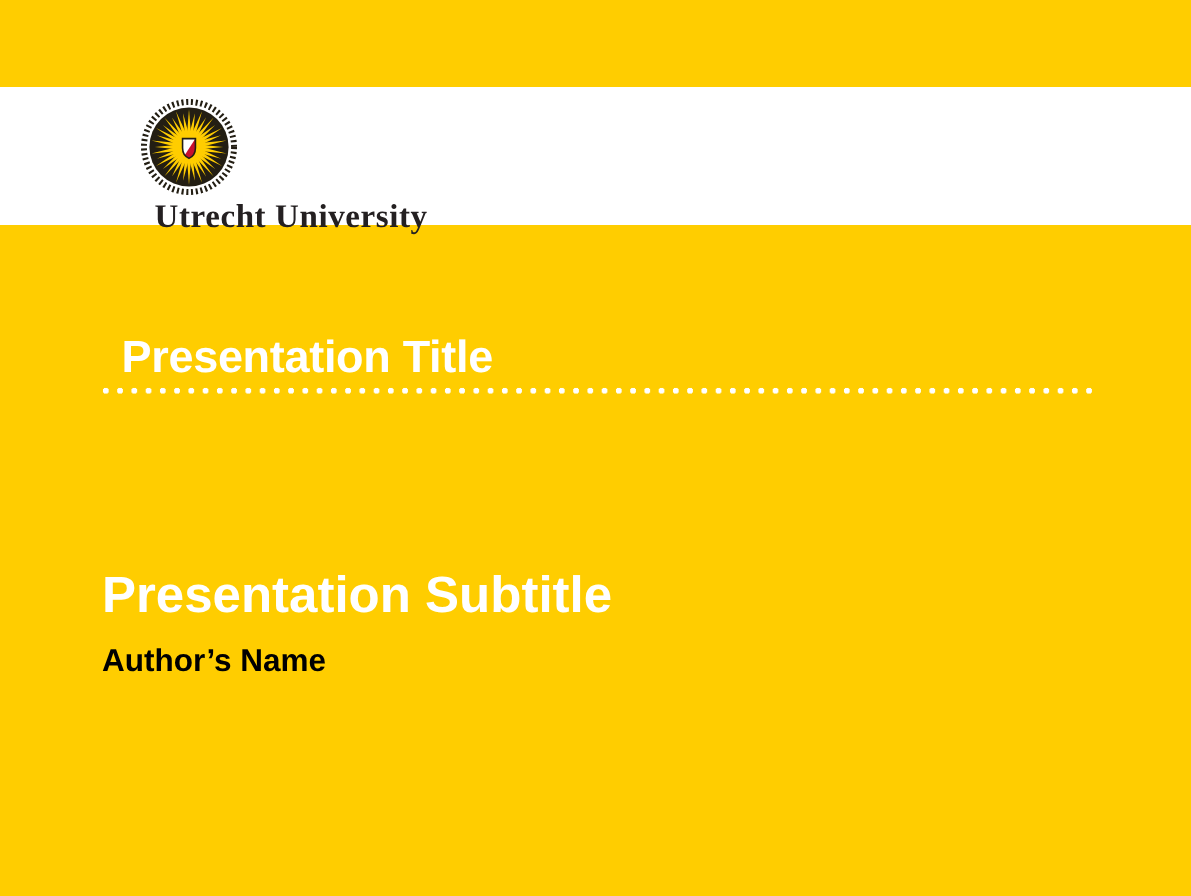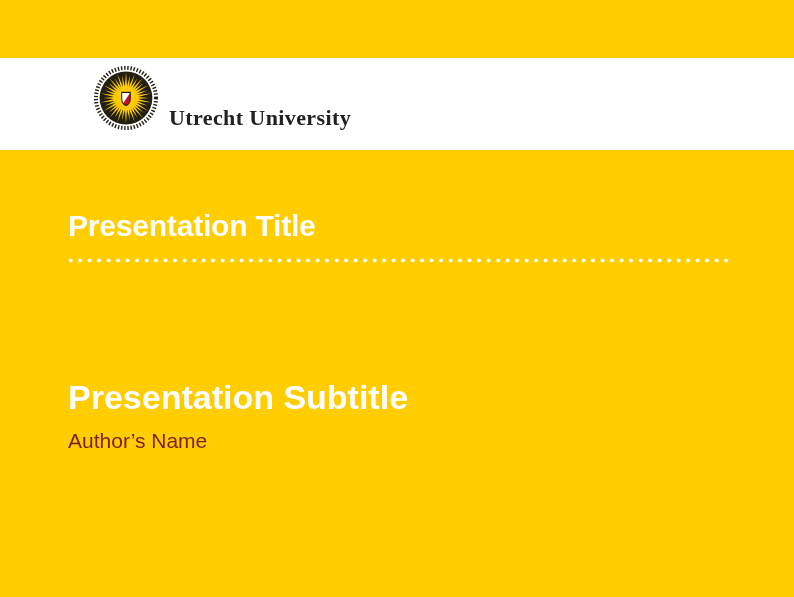--- a/index.html
+++ b/index.html
@@ -16,39 +16,40 @@
   .logo-band {
     position: absolute;
     left: 0; top: 58px;
     width: 794px; height: 92px;
     background: #FFFFFF;
   }
   .logo {
     position: absolute;
     left: 93px; top: 7px;
     display: flex;
-    align-items: flex-end;
+    align-items: flex-start;
+    flex-direction: column;
   }
   .seal {
     width: 66px; height: 66px;
     display: block;
   }
   .wordmark {
     margin-left: 10px;
     font-family: "Liberation Serif", serif;
     font-weight: 700;
     font-size: 22px;
     letter-spacing: 0.4px;
     color: #242021;
     white-space: nowrap;
   }
   .title {
     position: absolute;
     left: 68px; top: 211px;
-    margin: 0;
+    margin: 13px;
     font-size: 30px;
     line-height: 1;
     font-weight: 700;
     letter-spacing: -0.2px;
     color: #FFFFFF;
     white-space: nowrap;
   }
   .dotted-separator {
     position: absolute;
     left: 68px; top: 258px;
@@ -66,22 +67,22 @@
     font-weight: 700;
     color: #FFFFFF;
     white-space: nowrap;
   }
   .author {
     position: absolute;
     left: 68px; top: 430px;
     margin: 0;
     font-size: 21px;
     line-height: 1;
-    font-weight: 400;
-    color: #7f1d1d;
+    font-weight: 700;
+    color: #000000;
     white-space: nowrap;
   }
 </style>
 </head>
 <body>
 
 <div class="slide">
 
   <div class="logo-band">
     <div class="logo">

